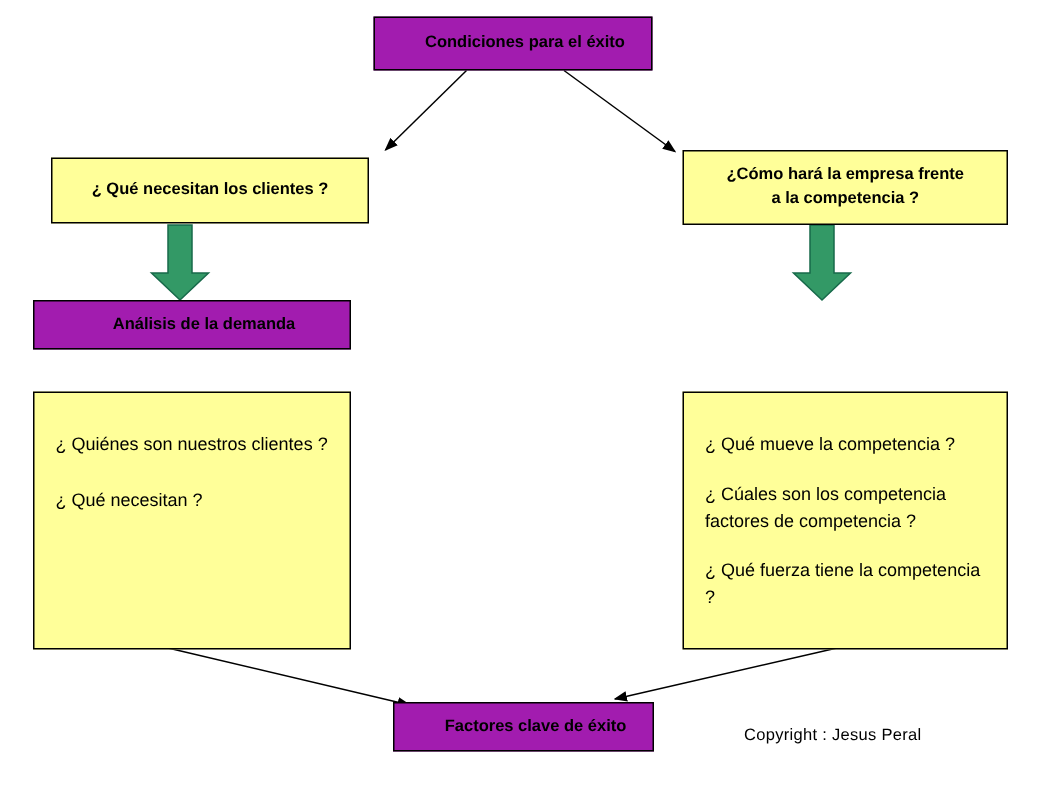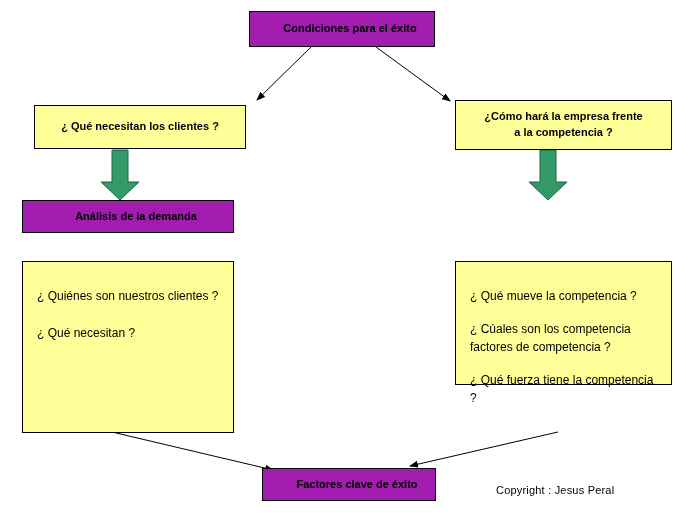--- a/index.html
+++ b/index.html
@@ -120,21 +120,21 @@
   <div class="box gray" style="left:22px; top:200px; width:212px; height:33px;">
     <span>Análisis de la demanda</span>
   </div>
 
 
   <div class="box yellow detail detail-left" style="left:22px; top:261px; width:212px; height:172px;">
     <div class="qline">¿ Quiénes son nuestros clientes ?</div>
     <div class="qline">¿ Qué necesitan ?</div>
   </div>
 
-  <div class="box yellow detail detail-right" style="left:455px; top:261px; width:217px; height:124px;">
+  <div class="box yellow detail detail-right" style="left:455px; top:261px; width:217px; height:172px;">
     <div class="qline">¿ Qué mueve la competencia ?</div>
     <div class="qline">¿ Cúales son los competencia
    factores de competencia ?</div>
     <div class="qline">¿ Qué fuerza tiene la competencia ?</div>
   </div>
 
   <div class="box gray" style="left:262px; top:468px; width:174px; height:33px;">
     <span>Factores clave de éxito</span>
   </div>
 

